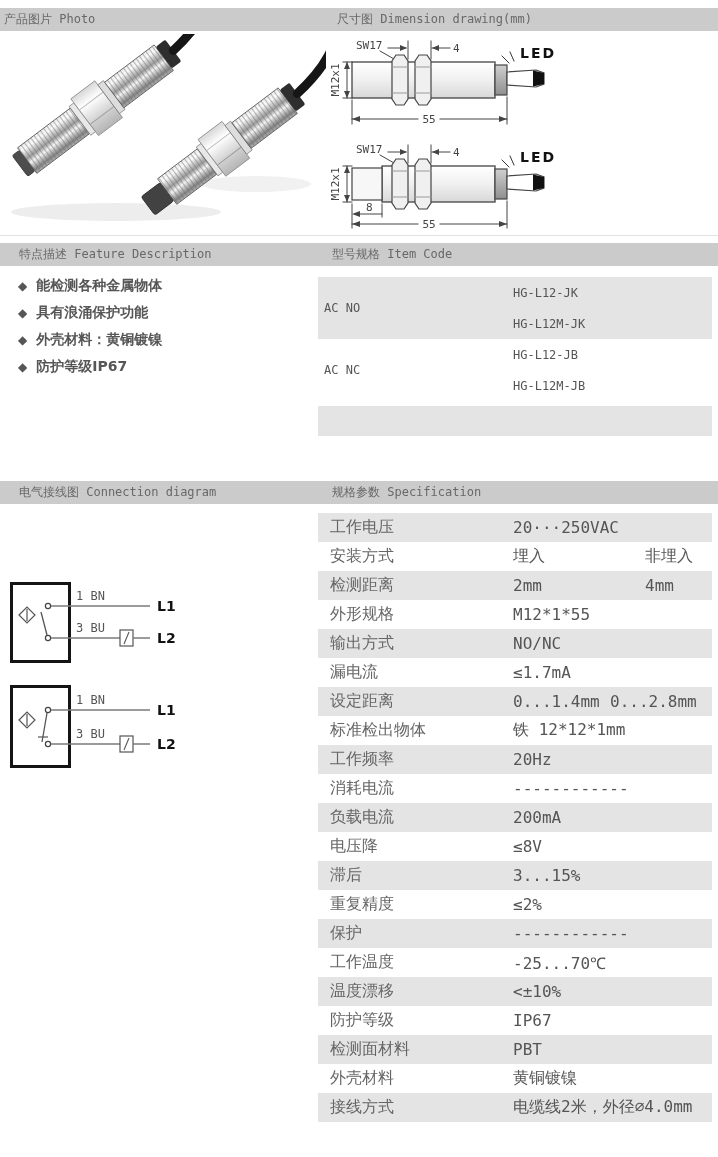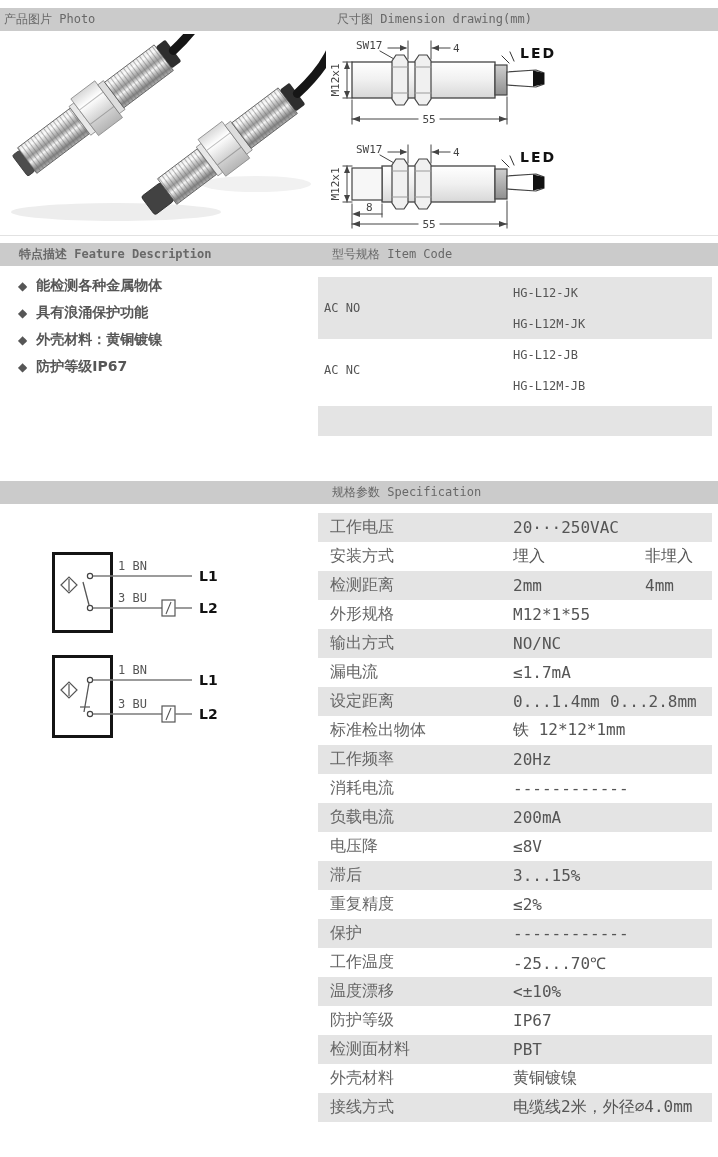--- a/index.html
+++ b/index.html
@@ -9,41 +9,41 @@
   }
   
   .hdr {
     position:absolute; left:0; width:718px; height:23px;
     background:#cbcbcb; color:#686868; font-size:12px; line-height:23px;
     white-space:nowrap;
   }
   .hdr .t1 { position:absolute; top:0; }
   .hdr .t2 { position:absolute; left:332px; top:0;text-align:right; }
   .hdr1 { top:8px; }  .hdr1 .t1 { left:4px; }  .hdr1 .t2 { left:337px; }
-  .hdr2 { top:243px; } .hdr2 .t1 { left:19px;font-weight:bold; }
+  .hdr2 { top:243px; } .hdr2 .t1 { left:19px; }
   .hdr3 { top:481px; } .hdr3 .t1 { left:19px; }
   .band-top { position:absolute; left:0; top:31px; width:718px; height:204px; border-bottom:1px solid #e2e2e2; background:#fff; }
   
   .photo-wrap { position:absolute; left:6px;  top:34px; width:320px; height:198px; }
   .dim-wrap   { position:absolute; left:330px; top:34px; width:388px; height:198px; }
   
   .features { position:absolute; left:18px; top:272px; width:290px; }
   .feat { height:27px; line-height:27px; font-weight:bold; color:#565656;
           font-size:14px; font-family:"DejaVu Sans", sans-serif; white-space:nowrap; }
   .feat .b { margin-right:9px; font-size:12px; }
   
   .ic { position:absolute; left:318px; top:277px; width:394px; font-size:12px; color:#555; }
   .ic-row { display:grid; grid-template-columns:189px 1fr; padding-left:6px; }
   .ic-row.shade { background:#e4e4e4; }
   .ic-row .type { align-self:center; }
   .ic-row .codes { display:flex; flex-direction:column; justify-content:space-around; }
   .ic-r12 { height:62px; }
   .ic-r3 { height:30px; margin-top:5px; background:#e4e4e4; }
   
-  .conn-wrap { position:absolute; left:0; top:540px; width:318px; height:230px;margin-left:42px; }
+  .conn-wrap { position:absolute; left:0; top:570px; width:318px; height:230px; }
   
   .spec { position:absolute; left:318px; top:513px; width:394px; font-size:16px; }
   .spec-row { height:29px; display:grid; grid-template-columns:183px 132px 1fr;
               align-items:center; padding-left:12px; }
   .spec-row:nth-child(odd) { background:#e4e4e4; }
   .spec-row:nth-child(7) { grid-template-columns:183px 97px 1fr; }
   .sl { color:#666; white-space:nowrap; }
   .sv { color:#555; white-space:nowrap; }
   
   svg text { font-family:"DejaVu Sans Mono", monospace; fill:#444; }
@@ -247,20 +247,21 @@
       <span class="type">AC NC</span>
       <span class="codes">
         <span>HG-L12-JB</span>
         <span>HG-L12M-JB</span>
       </span>
     </div>
     <div class="ic-r3"></div>
   </div>
 
   <div class="hdr hdr3">
+    <span class="t1">电气接线图 Connection diagram</span>
     <span class="t2">规格参数 Specification</span>
   </div>
 
   <div class="conn-wrap">
     <svg width="318" height="230" viewBox="0 0 318 230">
 
       <g>
         <rect x="11.5" y="13.5" width="58" height="78" fill="#fff" stroke="#141414" stroke-width="3"></rect>
         <path d="M19,45 L27,37 L35,45 L27,53 Z" fill="none" stroke="#555" stroke-width="1.2"></path>
         <line x1="27" y1="39" x2="27" y2="51" stroke="#555" stroke-width="1.2"></line>

